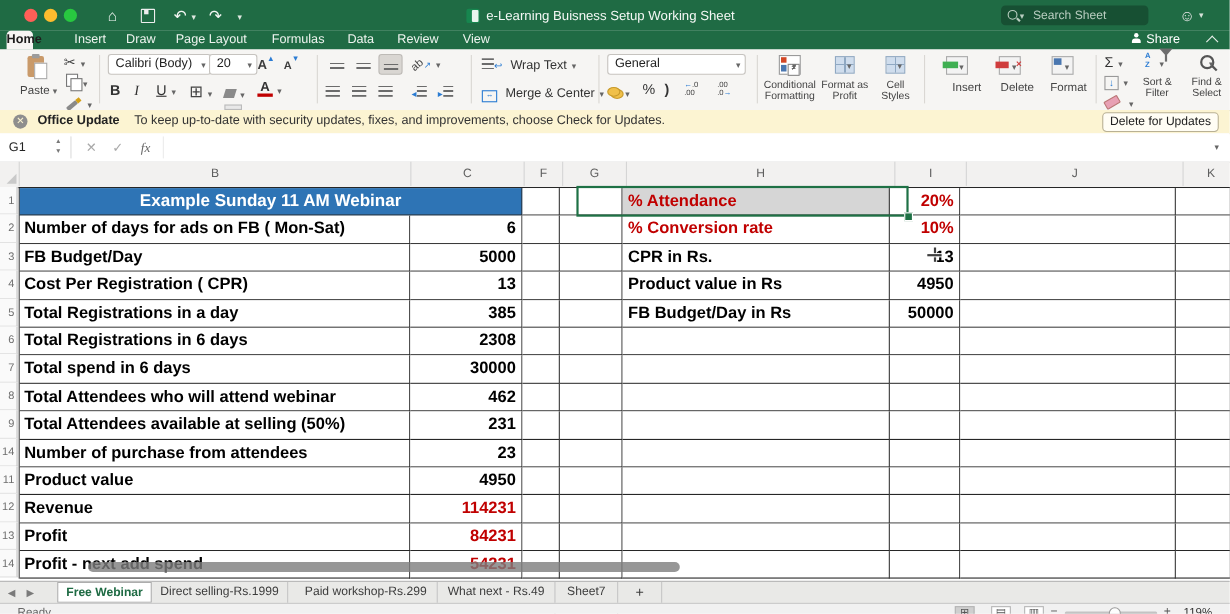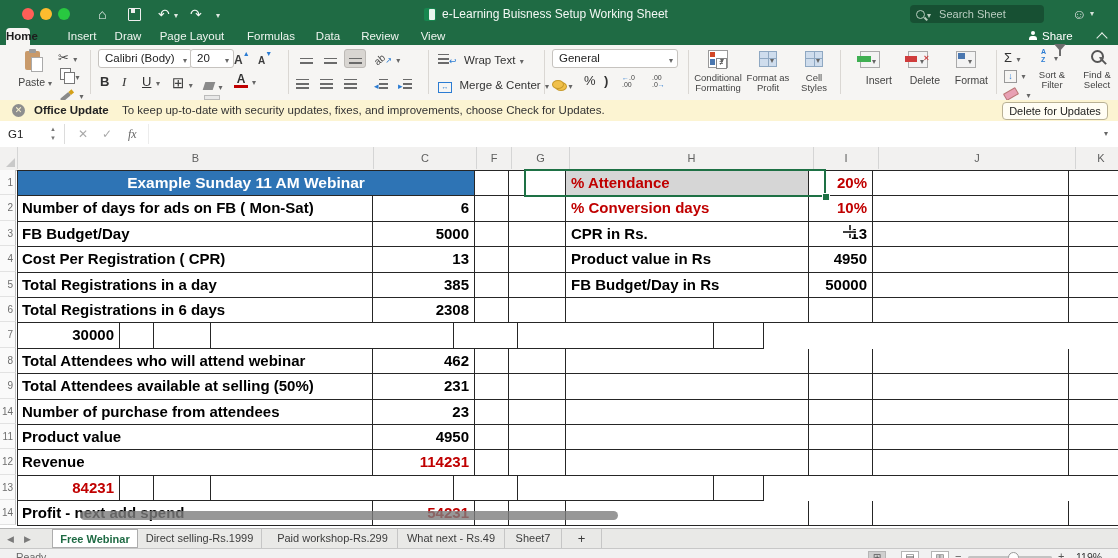--- a/index.html
+++ b/index.html
@@ -337,21 +337,21 @@
       <div class="cell ci num red">20%</div>
       <div class="cell cj"></div>
         <div class="cell ck"></div>
     </div>
 
     <div class="grow">
       <div class="cell cb">Number of days for ads on FB ( Mon-Sat)</div>
       <div class="cell cc num">6</div>
       <div class="cell cf"></div>
         <div class="cell cg"></div>
-      <div class="cell ch red">% Conversion days</div>
+      <div class="cell ch red">% Conversion rate</div>
       <div class="cell ci num red">10%</div>
       <div class="cell cj"></div>
         <div class="cell ck"></div>
     </div>
 
     <div class="grow">
       <div class="cell cb">FB Budget/Day</div>
       <div class="cell cc num">5000</div>
       <div class="cell cf"></div>
         <div class="cell cg"></div>
@@ -388,20 +388,21 @@
       <div class="cell cc num">2308</div>
       <div class="cell cf"></div>
         <div class="cell cg"></div>
       <div class="cell ch"></div>
         <div class="cell ci"></div>
       <div class="cell cj"></div>
         <div class="cell ck"></div>
     </div>
 
     <div class="grow">
+      <div class="cell cb">Total spend in 6 days</div>
       <div class="cell cc num">30000</div>
       <div class="cell cf"></div>
         <div class="cell cg"></div>
       <div class="cell ch"></div>
         <div class="cell ci"></div>
       <div class="cell cj"></div>
         <div class="cell ck"></div>
     </div>
 
     <div class="grow">
@@ -453,20 +454,21 @@
       <div class="cell cc num red">114231</div>
       <div class="cell cf"></div>
         <div class="cell cg"></div>
       <div class="cell ch"></div>
         <div class="cell ci"></div>
       <div class="cell cj"></div>
         <div class="cell ck"></div>
     </div>
 
     <div class="grow">
+      <div class="cell cb">Profit</div>
       <div class="cell cc num red">84231</div>
       <div class="cell cf"></div>
         <div class="cell cg"></div>
       <div class="cell ch"></div>
         <div class="cell ci"></div>
       <div class="cell cj"></div>
         <div class="cell ck"></div>
     </div>
 
     <div class="grow">

